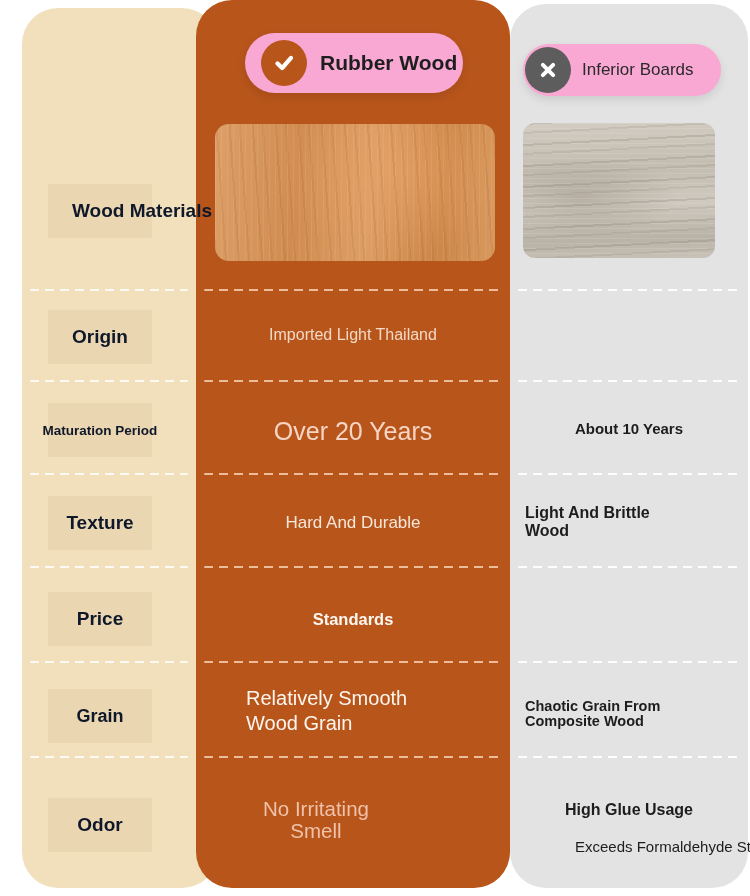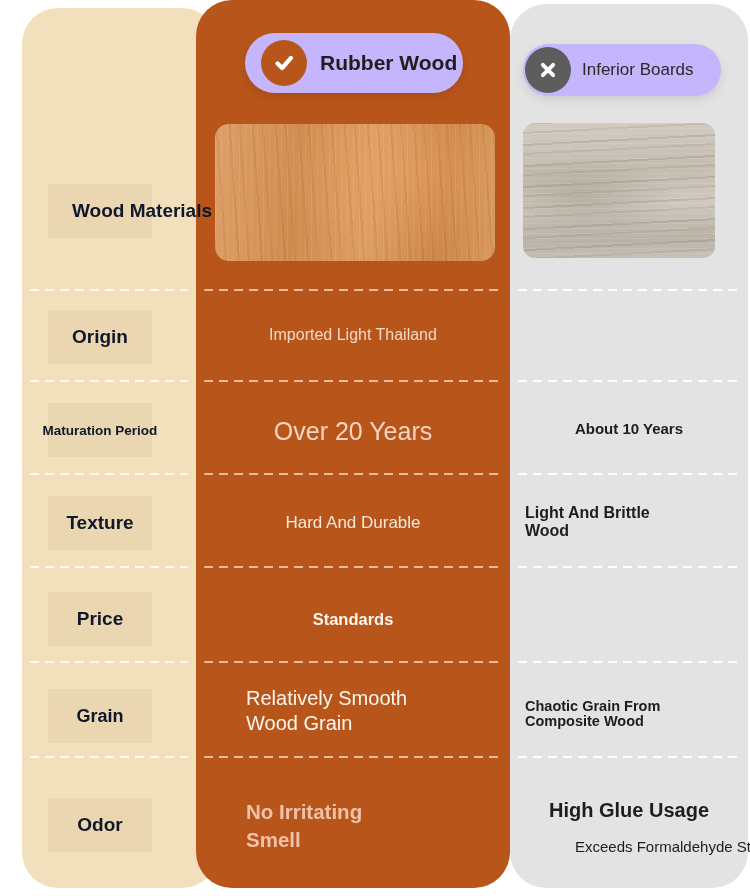--- a/index.html
+++ b/index.html
@@ -14,21 +14,21 @@
   .col-orange{left:196px;top:0;width:314px;height:888px;background:#b8551b;z-index:2;}
   .col-gray{left:510px;top:4px;width:238px;height:884px;background:#e4e3e4;z-index:1;}
 
   
   .dash{position:absolute;height:2px;z-index:5;border-radius:2px;}
   .dash-cream{left:30px;width:158px;background:repeating-linear-gradient(90deg,rgba(255,255,255,0.85) 0 9px,rgba(0,0,0,0) 9px 15px);}
   .dash-orange{left:204px;width:298px;background:repeating-linear-gradient(90deg,rgba(255,233,210,0.70) 0 9px,rgba(0,0,0,0) 9px 15px);}
   .dash-gray{left:518px;width:224px;background:repeating-linear-gradient(90deg,rgba(255,255,255,0.95) 0 9px,rgba(0,0,0,0) 9px 15px);}
 
   
-  .pill{position:absolute;background:#c4b5fd;display:flex;align-items:center;z-index:6;
+  .pill{position:absolute;background:#f9a8d4;display:flex;align-items:center;z-index:6;
         box-shadow:0 4px 10px rgba(0,0,0,0.10);}
   .pill-rubber{left:245px;top:33px;width:218px;height:60px;border-radius:32px;padding-left:16px;box-sizing:border-box;}
   .pill-inferior{left:523px;top:44px;width:198px;height:52px;border-radius:28px;padding-left:2px;box-sizing:border-box;}
   .badge{border-radius:50%;flex:0 0 auto;display:flex;align-items:center;justify-content:center;}
   .badge-check{width:46px;height:46px;background:#b8551b;}
   .badge-x{width:46px;height:46px;background:#5d5d5d;}
   .pill-rubber .pill-label{margin-left:13px;font-size:21px;font-weight:700;color:#1e1e1e;}
   .pill-inferior .pill-label{margin-left:11px;font-size:17px;font-weight:400;color:#2a2a2a;}
 
   
@@ -117,21 +117,21 @@
   <div class="abs center lbl" style="top:506px">Texture</div>
   <div class="abs center lbl" style="top:602px">Price</div>
   <div class="abs center lbl" style="top:699px;font-size:18px">Grain</div>
   <div class="abs center lbl" style="top:808px">Odor</div>
 
   <div class="abs center rv rv-center" style="top:320px;font-size:16px;font-weight:400;">Imported Light Thailand</div>
   <div class="abs center rv rv-center" style="top:413px;height:36px;font-size:25px;font-weight:400;color:#f6d5c5;">Over 20 Years</div>
   <div class="abs center rv rv-center" style="top:508px;font-size:17px;font-weight:400;color:#f5e7da;">Hard And Durable</div>
   <div class="abs center rv rv-center" style="top:604px;font-size:16.5px;font-weight:700;color:#fdf7f0;">Standards</div>
   <div class="abs rv left-block" style="left:246px;top:686px;width:210px;font-size:20px;font-weight:400;line-height:25px;color:#fdf6ee;">Relatively Smooth Wood Grain</div>
-  <div class="abs rv left-block" style="left:246px;top:798px;width:140px;font-size:20.5px;font-weight:700;line-height:28px;color:#f0c2aa;">No Irritating Smell</div>
+  <div class="abs rv left-block" style="left:246px;top:798px;width:140px;font-size:20.5px;font-weight:400;line-height:22px;color:#f0c2aa;text-align:center;">No Irritating Smell</div>
 
   <div class="abs center iv iv-center" style="top:416px;font-size:15px;">About 10 Years</div>
   <div class="abs iv left-block" style="left:525px;top:504px;width:140px;font-size:16px;line-height:17.5px;">Light And Brittle Wood</div>
   <div class="abs iv left-block" style="left:525px;top:699px;width:175px;font-size:14.5px;line-height:14.5px;">Chaotic Grain From Composite Wood</div>
-  <div class="abs center iv iv-center" style="top:798px;font-size:20px;">High Glue Usage</div>
+  <div class="abs center iv iv-center" style="top:798px;font-size:16px;">High Glue Usage</div>
   <div class="abs iv" style="left:575px;top:838px;font-size:15px;font-weight:400;white-space:nowrap;">Exceeds Formaldehyde Standards</div>
 
 </div>
 
 </body></html>

